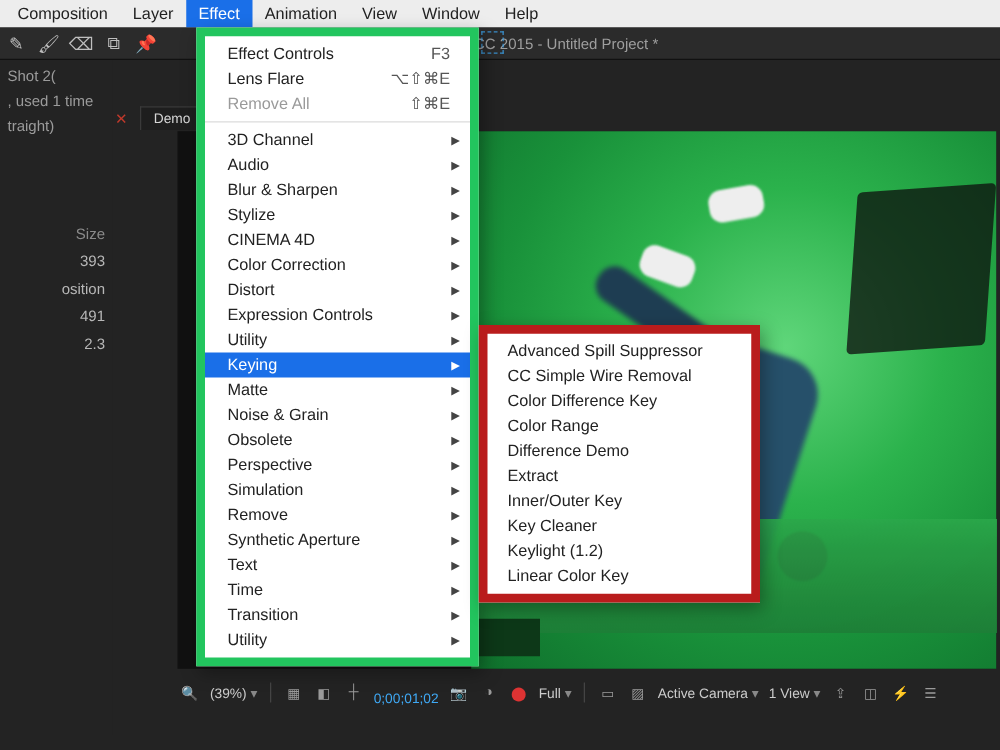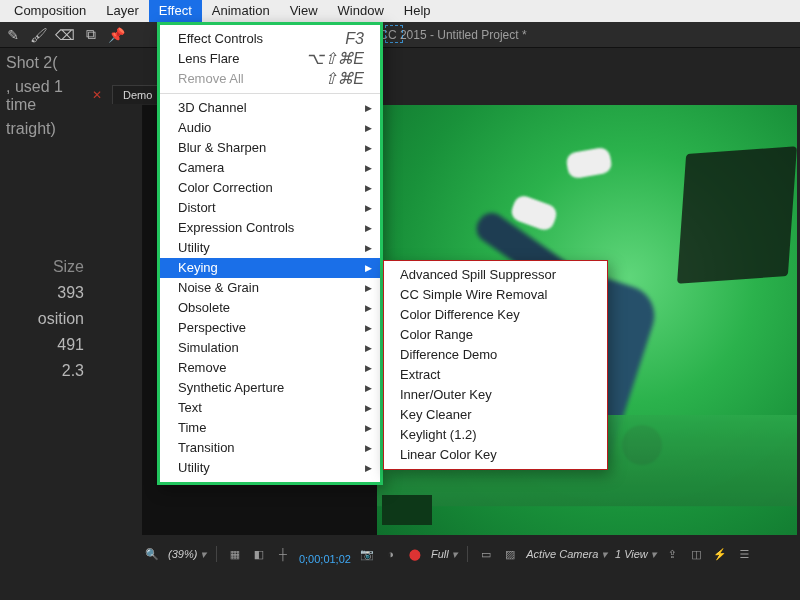--- a/index.html
+++ b/index.html
@@ -10,23 +10,23 @@
   .menubar .m { padding: 0 10px; height: 22px; line-height: 22px; color: #222; font-size: 13px; text-align: center; }
   .menubar .m.active { background: #1a6fe8; color: #fff; }
 
   
   .toolbar { position: absolute; left: 0; top: 22px; width: 800px; height: 26px; background: #2b2b2b; border-bottom: 1px solid #111; display: flex; align-items: center; }
   .tool-ico { width: 20px; height: 20px; margin: 0 3px; color: #bfbfbf; display: flex; align-items: center; justify-content: center; font-size: 14px; }
   .title-center { position: absolute; left: 0; right: 0; text-align: center; color: #9e9e9e; font-size: 12px; }
   .snap-ico { position:absolute; left: 385px; top: 3px; width:18px; height:18px; border:1px dashed #3fa9f5; opacity:.8;}
 
   
-  .left { position: absolute; left: 0; top: 48px; width: 90px; height: 540px; background: #232323; color: #9b9b9b; font-size: 16px; padding: 6px; }
+  .left { position: absolute; left: 0; top: 48px; width: 90px; height: 540px; background: #232323; color: #9b9b9b; font-size: 12px; padding: 6px; }
   .left .row { margin-bottom: 6px; }
-  .left .hdr { display:flex; justify-content:space-between; color:#8a8a8a; margin-top:120px; }
+  .left .hdr { display:flex; justify-content:space-between; color:#8a8a8a; margin-top:72px; }
   .left .vrow { display:flex; justify-content:flex-end; margin-top:8px; color:#b7b7b7; }
 
   
   .tab-strip { position:absolute; left:92px; top:85px; height:20px; }
   .tab { display:inline-block; padding:3px 10px; background:#1e1e1e; color:#d5d5d5; border:1px solid #3a3a3a; border-bottom:none; font-size:11px; }
   .tab .close { margin-left:6px; color:#888; }
   .red-x { position:absolute; left:92px; top:88px; color:#c0392b; font-size:12px; }
 
   
   .viewer { position:absolute; left:142px; top:105px; width:655px; height:430px; background:#111; }
@@ -42,35 +42,35 @@
   .person-arm { position:absolute; left:90px; top:140px; width:140px; height:30px; background:#1e3d52; border-radius:14px; transform: rotate(35deg); filter: blur(2px);}
   .shoe1 { position:absolute; left:190px; top:45px; width:44px; height:26px; background:#eee; border-radius:10px; filter: blur(1px); transform:rotate(-10deg);}
   .shoe2 { position:absolute; left:135px; top:95px; width:44px; height:26px; background:#eee; border-radius:10px; filter: blur(1px); transform:rotate(20deg);}
   .boxes { position:absolute; left:5px; bottom:10px; width:50px; height:30px; background:#0d3818; }
 
   
   .footer { position:absolute; left:140px; top:540px; width:660px; height:28px; background:#232323; display:flex; align-items:center; color:#bbb; font-size:11px; gap:8px; padding-left:4px; }
   .footer .sep { width:1px; height:16px; background:#444; margin:0 2px;}
   .footer .ico { width:16px; text-align:center; color:#9a9a9a; }
   .tc { color:#3fa9f5;margin-top:10px; }
-  .dd { color:#ccc;font-style:italic; }
+  .dd { color:#ccc; }
   .dd::after { content:" ▾"; color:#888; }
 
   
-  .menu { position:absolute; left:157px; top:22px; width:226px; background:#fff; border:3px solid #22c55e; box-shadow: 3px 5px 14px rgba(0,0,0,.35); padding:4px 0; }
+  .menu { position:absolute; left:157px; top:22px; width:226px; background:#fff; border:7px solid #22c55e; box-shadow: 3px 5px 14px rgba(0,0,0,.35); padding:4px 0; }
   .menu .mi { position:relative; height:20px; line-height:20px; padding:0 26px 0 18px; color:#222; font-size:13px; white-space:nowrap; }
   .menu .mi.disabled { color:#9a9a9a; }
-  .menu .mi .sc { position:absolute; right:16px; color:#555; font-size:16px;font-style:italic; }
+  .menu .mi .sc { position:absolute; right:16px; color:#555; font-size:13px; }
   .menu .mi.hasSub::after { content:"▶"; position:absolute; right:8px; top:0; font-size:9px; color:#444; }
   .menu .mi.sel { background:#1a6fe8; color:#fff; }
   .menu .mi.sel::after { color:#fff; }
   .menu hr { border:none; border-top:1px solid #dcdcdc; margin:4px 0; }
 
   
-  .submenu { position:absolute; left:383px; top:260px; width:225px; background:#fff; border:1px solid #b91c1c; box-shadow: 3px 5px 14px rgba(0,0,0,.35); padding:4px 0; }
+  .submenu { position:absolute; left:383px; top:260px; width:225px; background:#fff; border:7px solid #b91c1c; box-shadow: 3px 5px 14px rgba(0,0,0,.35); padding:4px 0; }
   .submenu .si { height:20px; line-height:20px; padding:0 16px; color:#222; font-size:13px; white-space:nowrap; }
 </style>
 </head>
 <body>
 
 <div class="menubar">
   <div class="m">Composition</div>
   <div class="m">Layer</div>
   <div class="m active">Effect</div>
   <div class="m">Animation</div>
@@ -163,26 +163,28 @@
   <div class="mi">
     <span>Lens Flare</span><span class="sc">⌥⇧⌘E</span>
   </div>
   <div class="mi disabled">
     <span>Remove All</span><span class="sc">⇧⌘E</span>
   </div>
   <hr>
   <div class="mi hasSub">3D Channel</div>
   <div class="mi hasSub">Audio</div>
   <div class="mi hasSub">Blur &amp; Sharpen</div>
-  <div class="mi hasSub">Camera</div>
+  <div class="mi hasSub">Stylize</div>
+  <div class="mi hasSub">CINEMA 4D</div>
   <div class="mi hasSub">Color Correction</div>
   <div class="mi hasSub">Distort</div>
   <div class="mi hasSub">Expression Controls</div>
   <div class="mi hasSub">Utility</div>
   <div class="mi hasSub sel">Keying</div>
+  <div class="mi hasSub">Matte</div>
   <div class="mi hasSub">Noise &amp; Grain</div>
   <div class="mi hasSub">Obsolete</div>
   <div class="mi hasSub">Perspective</div>
   <div class="mi hasSub">Simulation</div>
   <div class="mi hasSub">Remove</div>
   <div class="mi hasSub">Synthetic Aperture</div>
   <div class="mi hasSub">Text</div>
   <div class="mi hasSub">Time</div>
   <div class="mi hasSub">Transition</div>
   <div class="mi hasSub">Utility</div>

